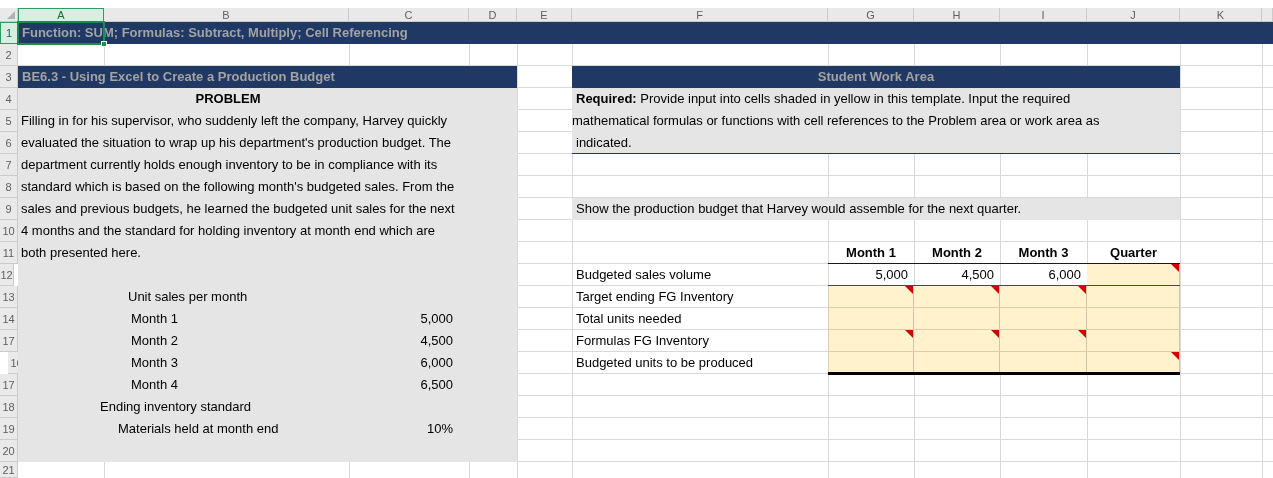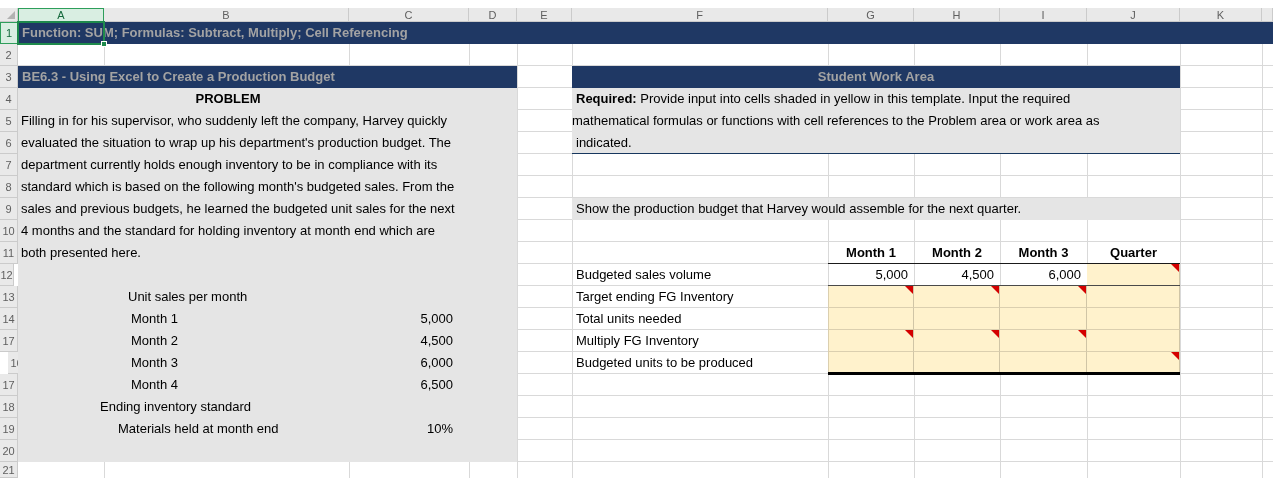--- a/index.html
+++ b/index.html
@@ -146,21 +146,21 @@
 
   <div class="c b center" style="left:828px;top:242px;width:86px;">Month 1</div>
   <div class="c b center" style="left:914px;top:242px;width:86px;">Month 2</div>
   <div class="c b center" style="left:1000px;top:242px;width:87px;">Month 3</div>
   <div class="c b center" style="left:1087px;top:242px;width:93px;">Quarter</div>
   <div class="hline" style="left:828px;top:263px;width:352px;"></div>
 
   <div class="c" style="left:576px;top:264px;">Budgeted sales volume</div>
   <div class="c" style="left:576px;top:286px;">Target ending FG Inventory</div>
   <div class="c" style="left:576px;top:308px;">Total units needed</div>
-  <div class="c" style="left:576px;top:330px;">Multiply FG Inventory</div>
+  <div class="c" style="left:576px;top:330px;">Formulas FG Inventory</div>
   <div class="c" style="left:576px;top:352px;">Budgeted units to be produced</div>
 
   <div class="c right" style="left:828px;top:264px;width:80px;">5,000</div>
   <div class="c right" style="left:914px;top:264px;width:80px;">4,500</div>
   <div class="c right" style="left:1000px;top:264px;width:81px;">6,000</div>
 
   <div class="ycell" style="left:1087px;top:264px;width:93px;">
       <span class="flag"></span>
     </div>
 

